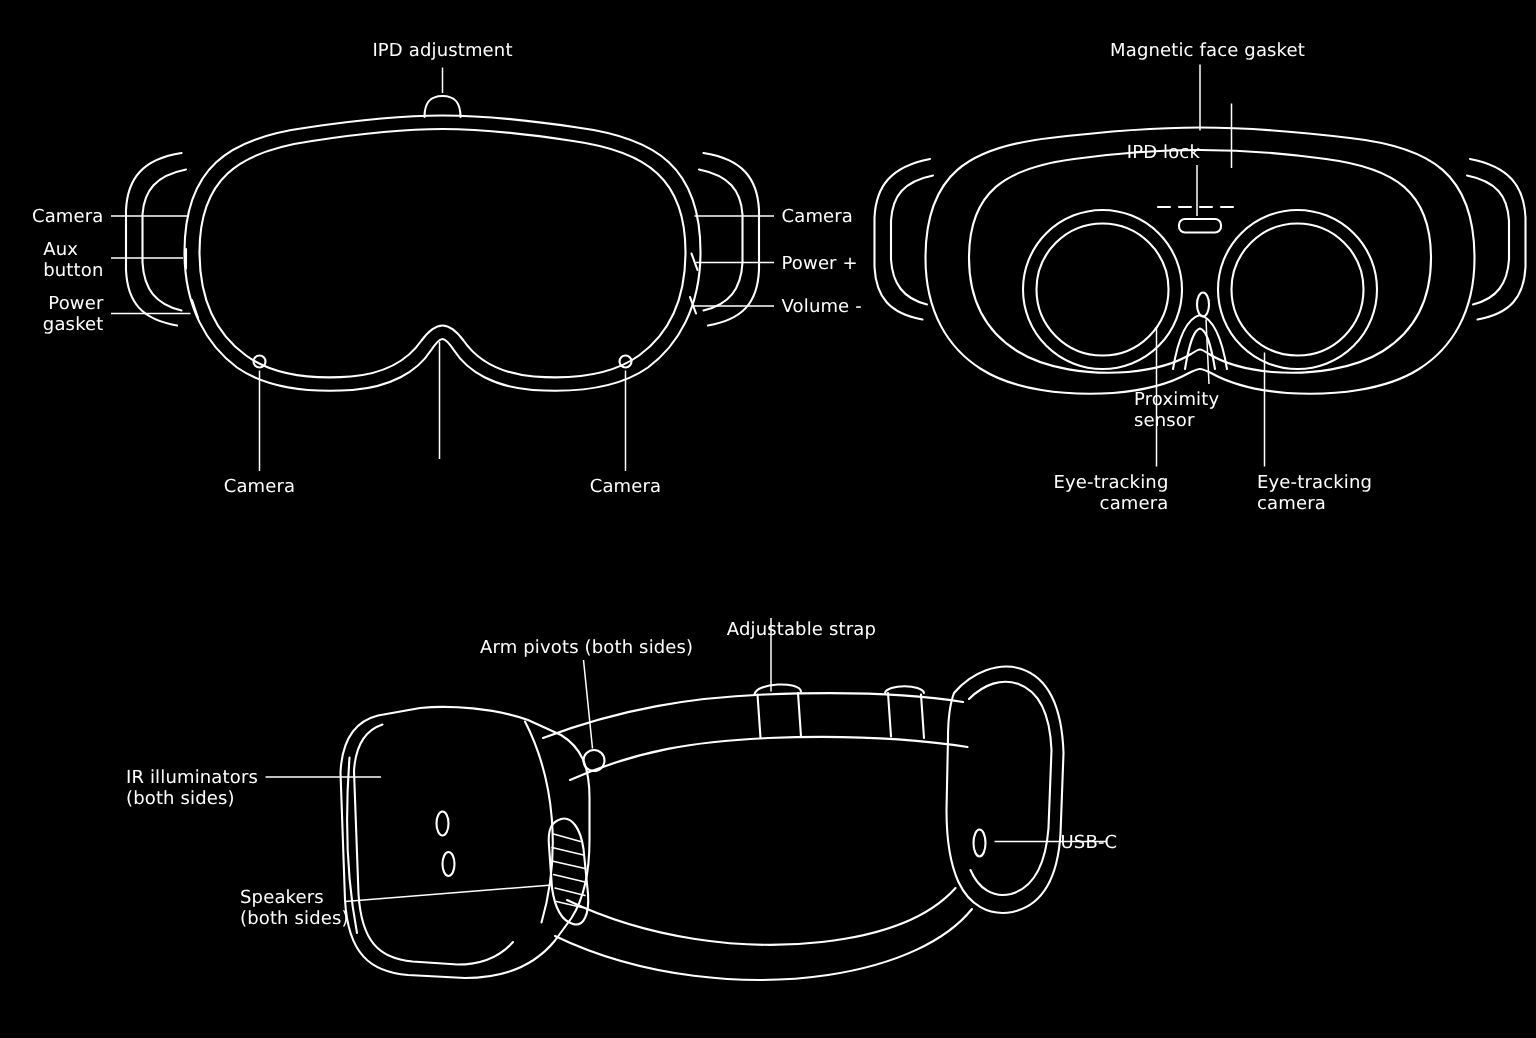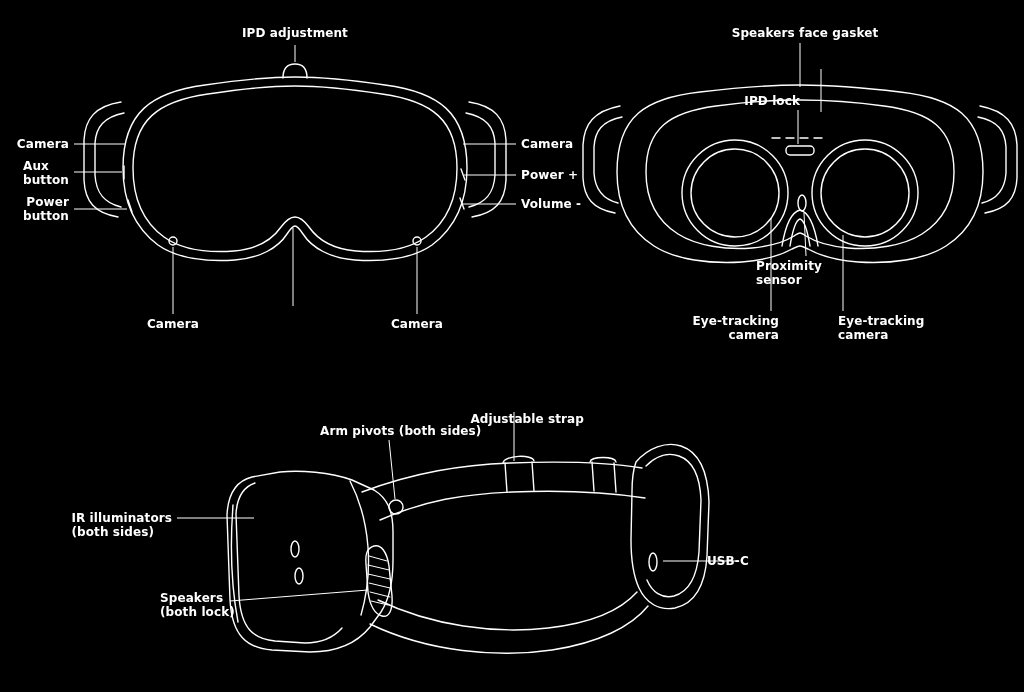--- a/index.html
+++ b/index.html
@@ -18,21 +18,21 @@
   .stage svg {
     position: absolute;
     left: 0;
     top: 0;
     color: var(--line, #fff);
   }
   .lbl {
     position: absolute;
     color: var(--text, #fff);
     font-size: 12px;
-    font-weight: 700;
+    font-weight: 400;
     line-height: 14px;
     letter-spacing: 0.1px;
     white-space: pre-line;
   }
 </style>
 </head>
 <body>
 
 <div class="stage">
 
@@ -118,37 +118,37 @@
       <line x1="230" y1="601" x2="368" y2="590"></line>
       <line x1="738" y1="561" x2="663" y2="561"></line>
     </g>
   </svg>
 
   <div class="lbl" style="top:26px;left:215px;width:160px;text-align:center">IPD adjustment</div>
   <div class="lbl" style="top:137px;right:955px;text-align:right">Camera</div>
   <div class="lbl" style="top:159px;right:955px;">Aux
 button</div>
   <div class="lbl" style="top:195px;right:955px;text-align:right">Power
-button</div>
+gasket</div>
   <div class="lbl" style="top:137px;left:521px">Camera</div>
   <div class="lbl" style="top:168px;left:521px">Power +</div>
   <div class="lbl" style="top:197px;left:521px">Volume -</div>
   <div class="lbl" style="top:317px;left:123px;width:100px;text-align:center">Camera</div>
   <div class="lbl" style="top:317px;left:367px;width:100px;text-align:center">Camera</div>
 
-  <div class="lbl" style="top:26px;left:725px;width:160px;text-align:center">Speakers face gasket</div>
+  <div class="lbl" style="top:26px;left:725px;width:160px;text-align:center">Magnetic face gasket</div>
   <div class="lbl" style="top:94px;right:224px;text-align:right">IPD lock</div>
   <div class="lbl" style="top:259px;left:756px;width:100px;text-align:left">Proximity
 sensor</div>
   <div class="lbl" style="top:314px;right:245px;text-align:right">Eye-tracking
 camera</div>
   <div class="lbl" style="top:314px;left:838px">Eye-tracking
 camera</div>
 
   <div class="lbl" style="top:412px;left:444px;width:140px;text-align:right">Adjustable strap</div>
   <div class="lbl" style="top:424px;left:320px">Arm pivots (both sides)</div>
   <div class="lbl" style="top:511px;right:852px;">IR illuminators
 (both sides)</div>
   <div class="lbl" style="top:591px;left:160px">Speakers
-(both lock)</div>
+(both sides)</div>
   <div class="lbl" style="top:554px;left:707px">USB-C</div>
 
 </div>
 
 </body></html>

